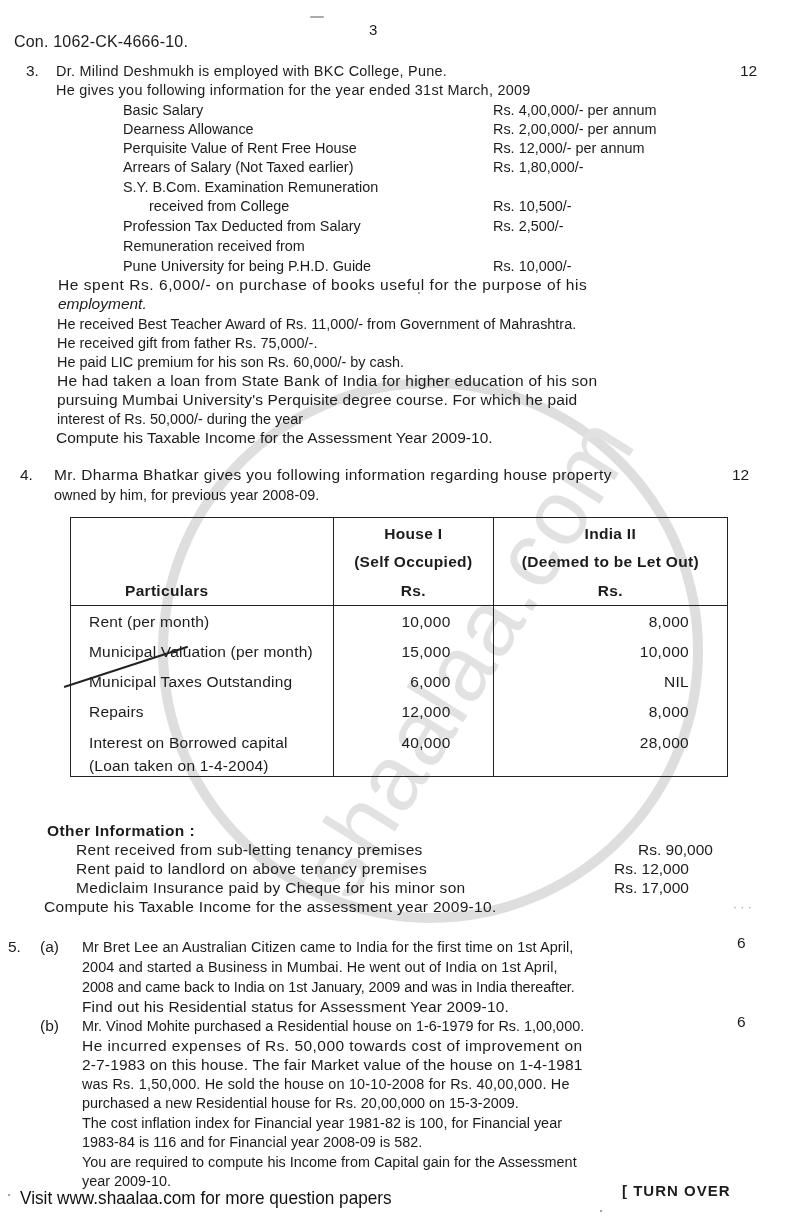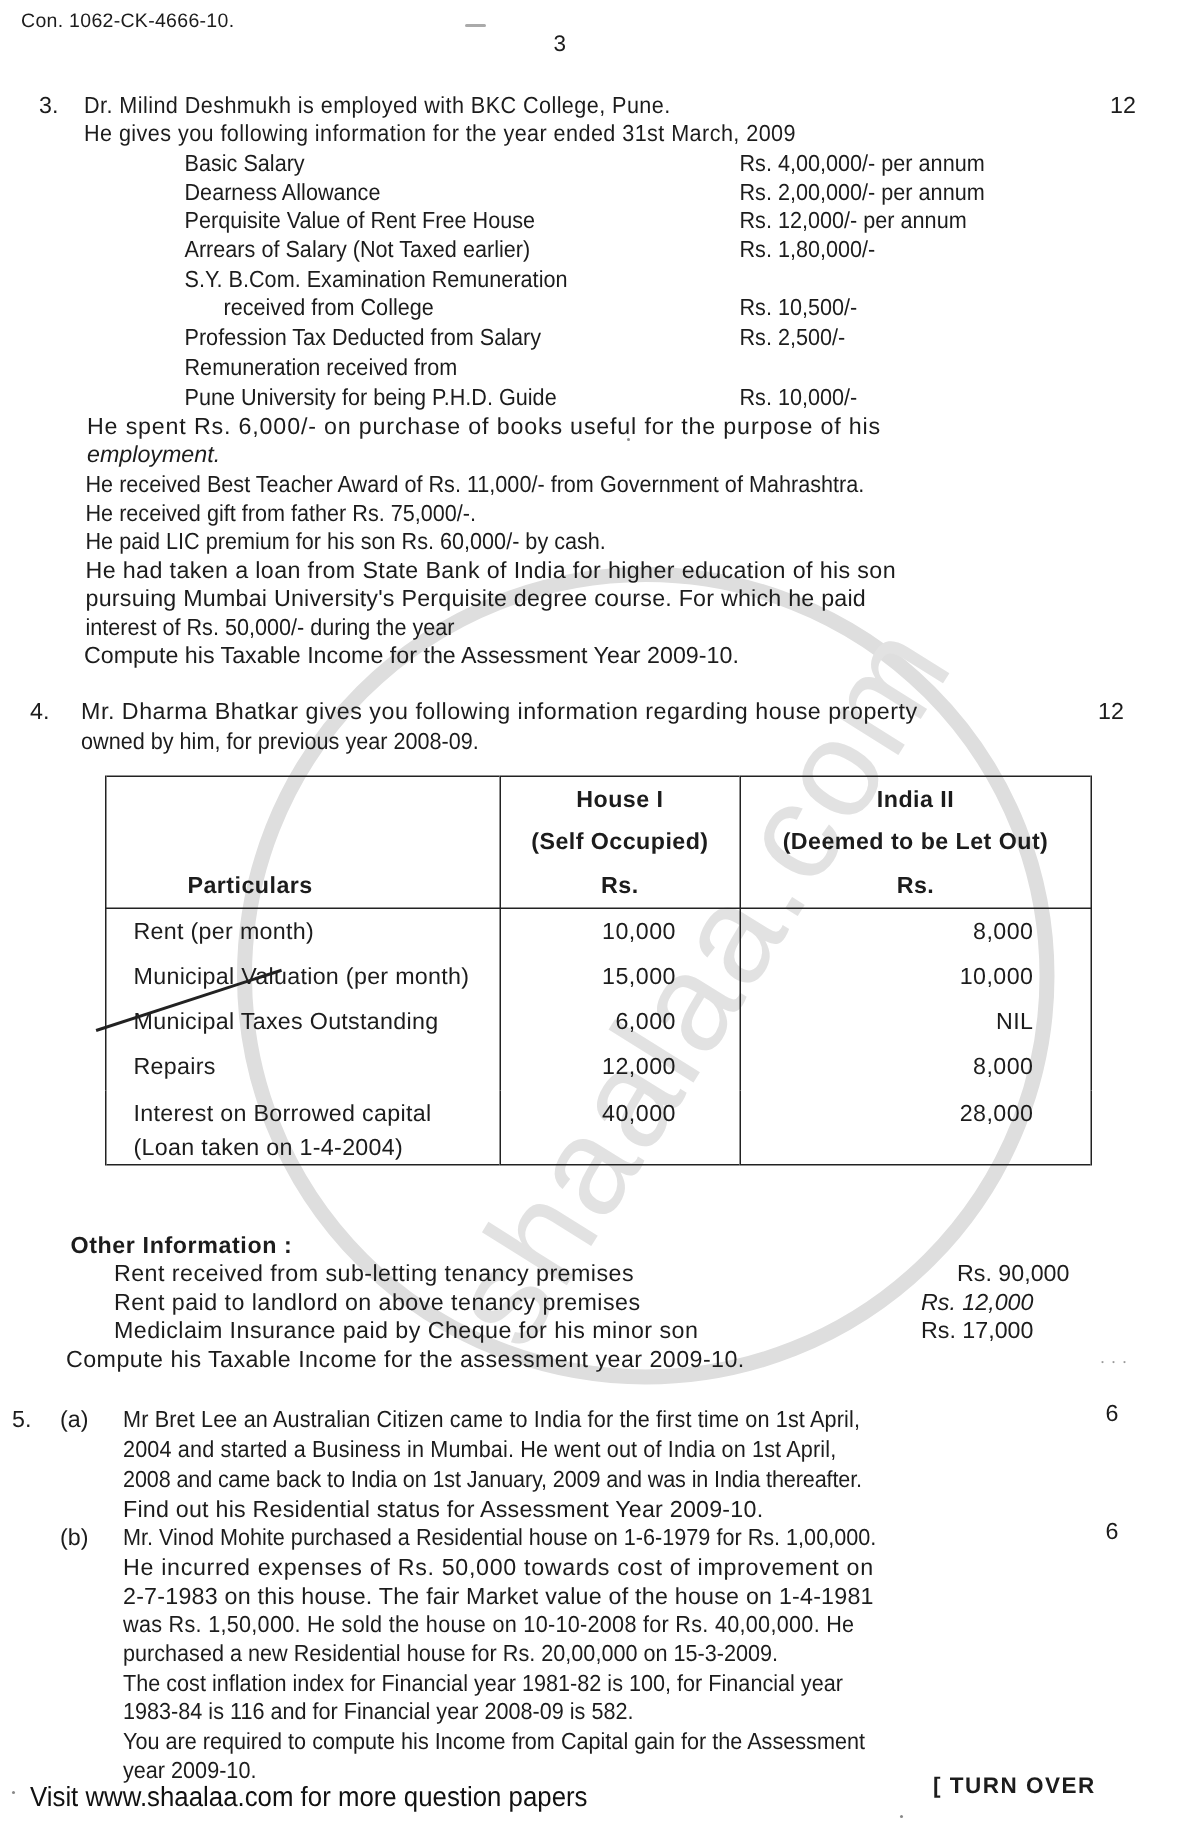--- a/index.html
+++ b/index.html
@@ -62,21 +62,21 @@
     .speck { position: absolute; width: 2px; height: 2px; background: #888; border-radius: 1px; }
   </style>
 </head>
 <body>
 
 <div class="watermark-circle"></div>
 <div class="watermark-text">shaalaa.com</div>
 
 <div class="content">
 
-  <div class="abs" style="left:14px; top:4px; font-size:13px; letter-spacing:0.2px;">Con. 1062-CK-4666-10.</div>
+  <div class="abs" style="left:14px; top:32px; font-size:16px; letter-spacing:0.2px;">Con. 1062-CK-4666-10.</div>
   <div class="abs" style="left:369px; top:20px; font-size:15px;">3</div>
 
   <div class="abs" style="left:26px; top:61px;">3.</div>
   <div class="abs" style="left:740px; top:61px;">12</div>
   <div class="abs narrow" style="left:56px; top:61px; letter-spacing:0.3px;">Dr. Milind Deshmukh  is employed with BKC College, Pune.</div>
   <div class="abs narrow" style="left:56px; top:80px; letter-spacing:0.3px;">He gives you following information for the year ended 31st March, 2009</div>
 
   <div>
     <div class="abs narrow" style="left:123px; top:100px;">Basic Salary</div>
     <div class="abs narrow" style="left:493px; top:100px;">Rs. 4,00,000/- per annum</div>
@@ -176,21 +176,21 @@
     </tbody>
   </table>
 
   <div class="pen-stroke"></div>
 
   <div class="abs" style="left:47px; top:821px; font-weight:bold; letter-spacing:0.4px;">Other Information :</div>
   <div>
     <div class="abs" style="left:76px; top:840px; letter-spacing:0.3px;">Rent received from sub-letting tenancy premises</div>
     <div class="abs" style="left:638px; top:840px;">Rs. 90,000</div>
     <div class="abs" style="left:76px; top:859px; letter-spacing:0.3px;">Rent paid to landlord on above tenancy premises</div>
-    <div class="abs" style="left:614px; top:859px;font-style:italic;">Rs. 12,000</div>
+    <div class="abs" style="left:614px; top:859px;">Rs. 12,000</div>
     <div class="abs" style="left:76px; top:878px; letter-spacing:0.3px;">Mediclaim Insurance paid  by Cheque for his minor son</div>
     <div class="abs" style="left:614px; top:878px;">Rs. 17,000</div>
   </div>
   <div class="abs" style="left:44px; top:897px; letter-spacing:0.3px;">Compute his Taxable Income for the assessment year 2009-10.</div>
   <div class="abs" style="left:733px; top:898px; color:#999; font-size:12px;">· · ·</div>
 
   <div class="abs" style="left:8px; top:937px;">5.</div>
   <div class="abs" style="left:40px; top:937px;">(a)</div>
   <div class="abs" style="left:737px; top:933px;">6</div>
   <div>

